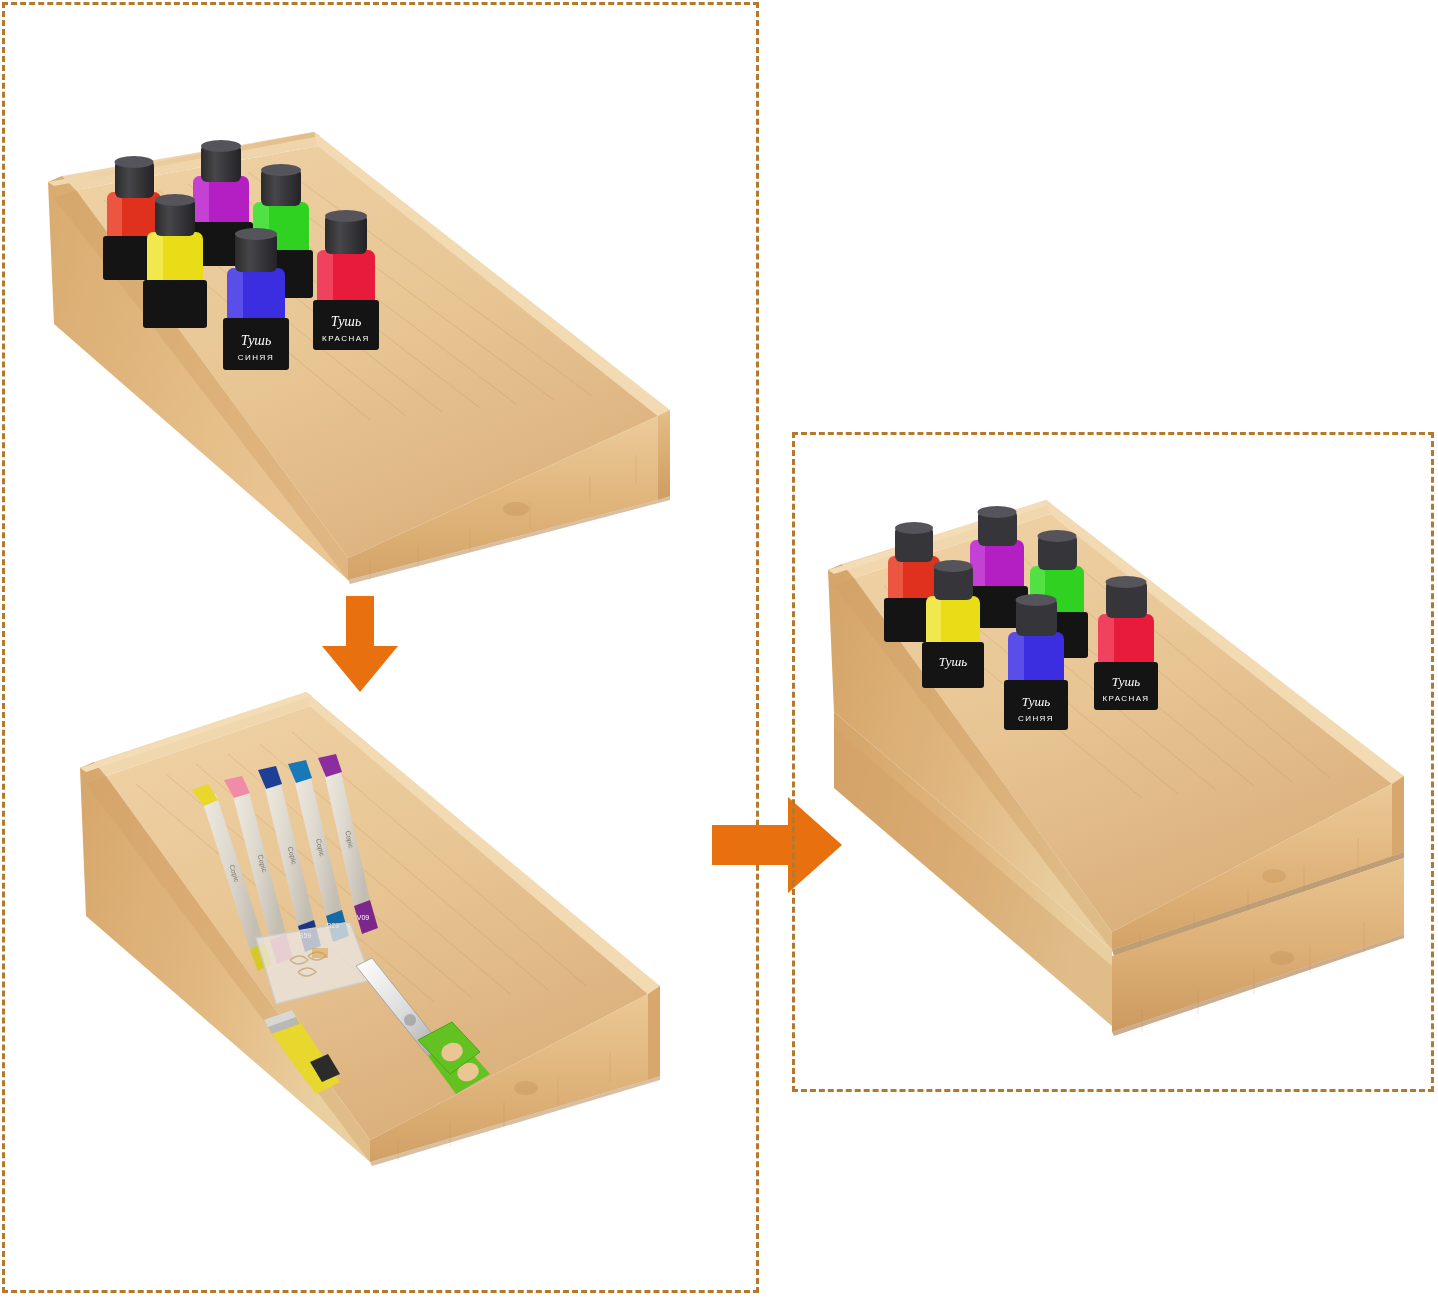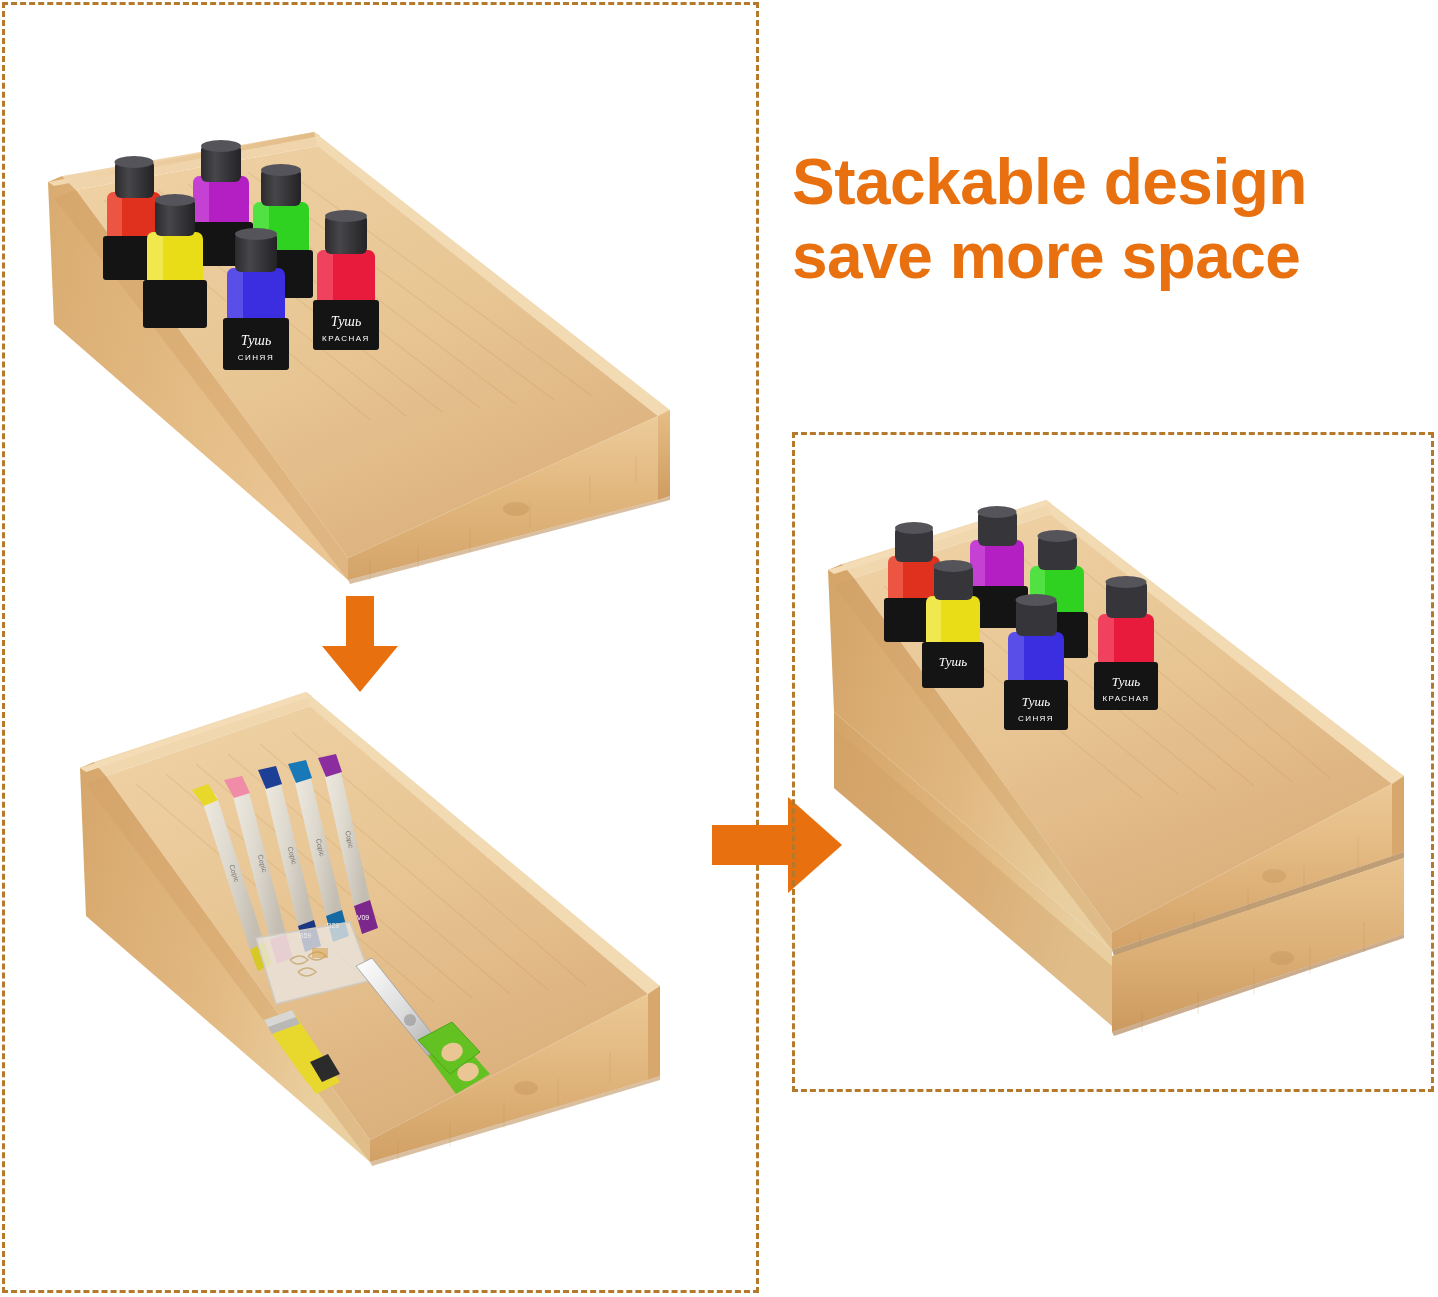--- a/index.html
+++ b/index.html
@@ -484,18 +484,14 @@
         <rect x="146" y="122" width="16" height="94" rx="6" fill="#7a70f2" opacity="0.5"></rect>
         <rect x="142" y="170" width="64" height="50" rx="3" fill="#141414"></rect>
         <rect x="154" y="88" width="41" height="38" rx="6" fill="#363539"></rect>
         <ellipse cx="174" cy="90" rx="20.5" ry="6" fill="#55545a"></ellipse>
         <text x="174" y="196" font-size="13" fill="#ffffff" text-anchor="middle" font-family="'Liberation Serif', serif" font-style="italic">Тушь</text>
         <text x="174" y="211" font-size="8" fill="#ffffff" text-anchor="middle" letter-spacing="1.4">СИНЯЯ</text>
       </g>
     </svg>
   </div>
 
-  <div id="headline">
-    <span class="ln">Stackable design</span>
-    <span class="ln">save more space</span>
-  </div>
 
 </div>
 
 </body></html>

